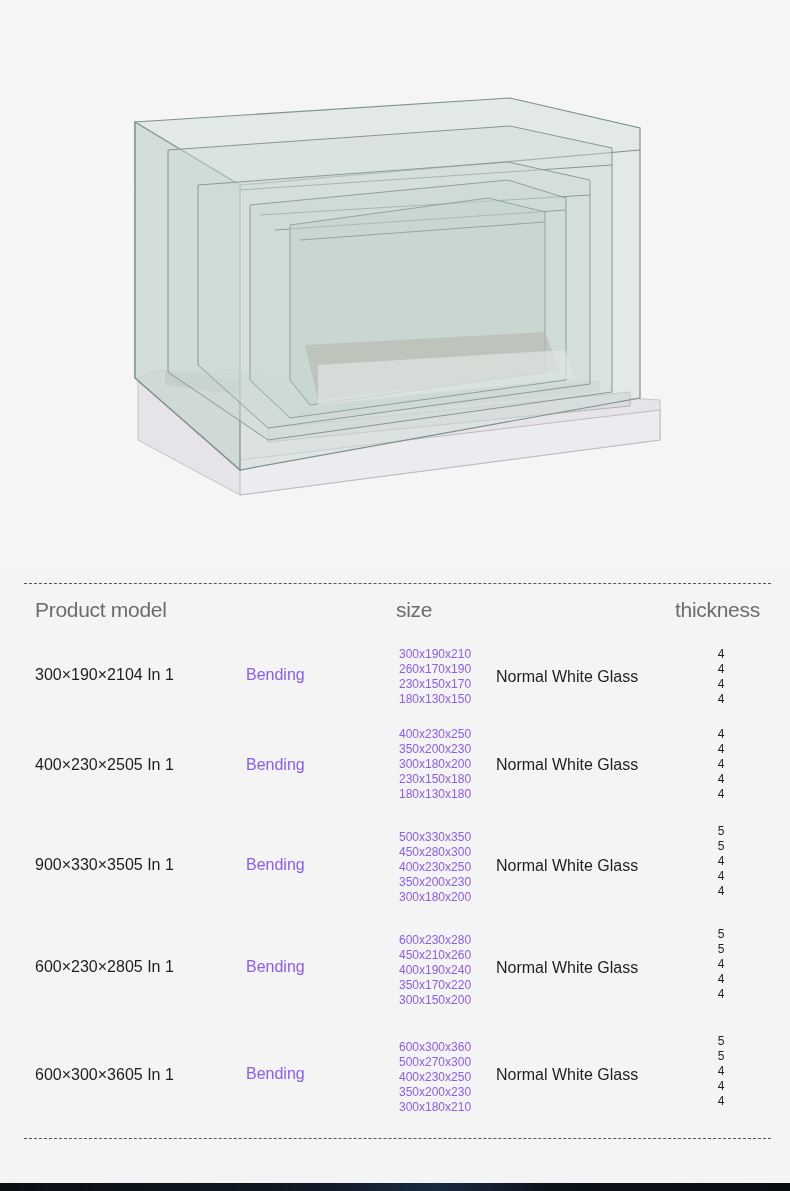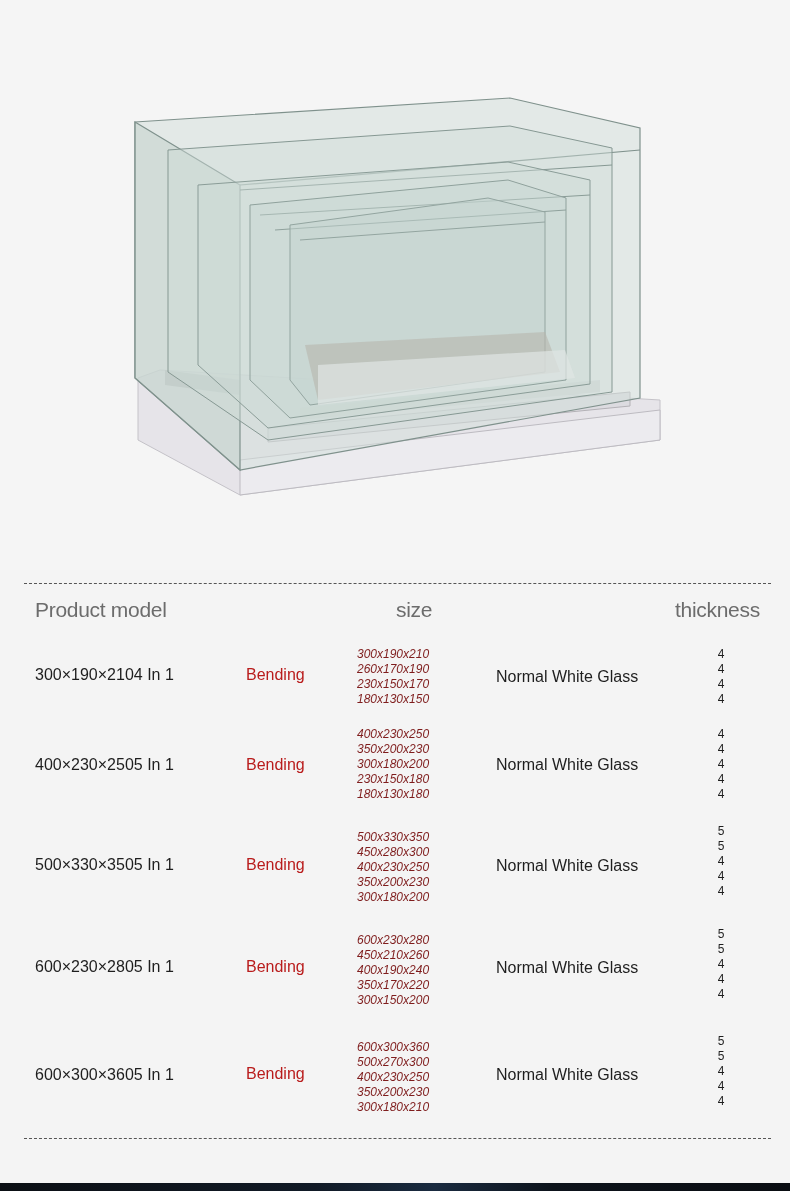--- a/index.html
+++ b/index.html
@@ -19,22 +19,22 @@
     position: absolute; left: 24px; width: 747px; height: 0;
     border-top: 1px dashed #555;
   }
   .hdr {
     position: absolute; top: 598px; font-size: 21px; font-weight: normal;
     color: #6c6c6c; letter-spacing: -0.3px;
   }
   .row { position: absolute; left: 0; width: 790px; }
   .cell-model { position: absolute; left: 35px; font-size: 16px; color: #1e1e1e; white-space: nowrap; }
   .cell-model .pieces { }
-  .cell-type { position: absolute; left: 246px; font-size: 16px; color: #b91c1c; }
-  .cell-sizes { position: absolute; left: 357px; font-size: 12px; line-height: 15px; color: #7f1d1d; font-style: italic; }
+  .cell-type { position: absolute; left: 246px; font-size: 16px; color: #8b5cf6; }
+  .cell-sizes { position: absolute; left: 399px; font-size: 12px; line-height: 15px; color: #8b5cf6; }
   .cell-glass { position: absolute; left: 496px; font-size: 16px; color: #1e1e1e; white-space: nowrap; }
   .cell-thick { position: absolute; left: 716px; font-size: 12px; line-height: 15px; color: #1e1e1e; text-align: center; width: 10px; }
   .footer-bar {
     position: absolute; left: 0; top: 1183px; width: 790px; height: 8px;
     background: linear-gradient(90deg, #0b0f14 0%, #111a26 40%, #1a2b40 55%, #0d131b 70%, #0a0d12 100%);
   }
 </style>
 </head>
 <body>
 
@@ -111,21 +111,21 @@
     <div>4</div>
     <div>4</div>
     <div>4</div>
     <div>4</div>
     <div>4</div>
   </div>
 </div>
 
 <div class="row" style="top:824px;">
   <div class="cell-model" style="top:32px;">
-    <span>500×330×350</span><span class="pieces">5 In 1</span>
+    <span>900×330×350</span><span class="pieces">5 In 1</span>
   </div>
   <div class="cell-type" style="top:32px;">Bending</div>
   <div class="cell-sizes" style="top:6px;">
     <div>500x330x350</div>
     <div>450x280x300</div>
     <div>400x230x250</div>
     <div>350x200x230</div>
     <div>300x180x200</div>
   </div>
   <div class="cell-glass" style="top:33px;">Normal White Glass</div>

